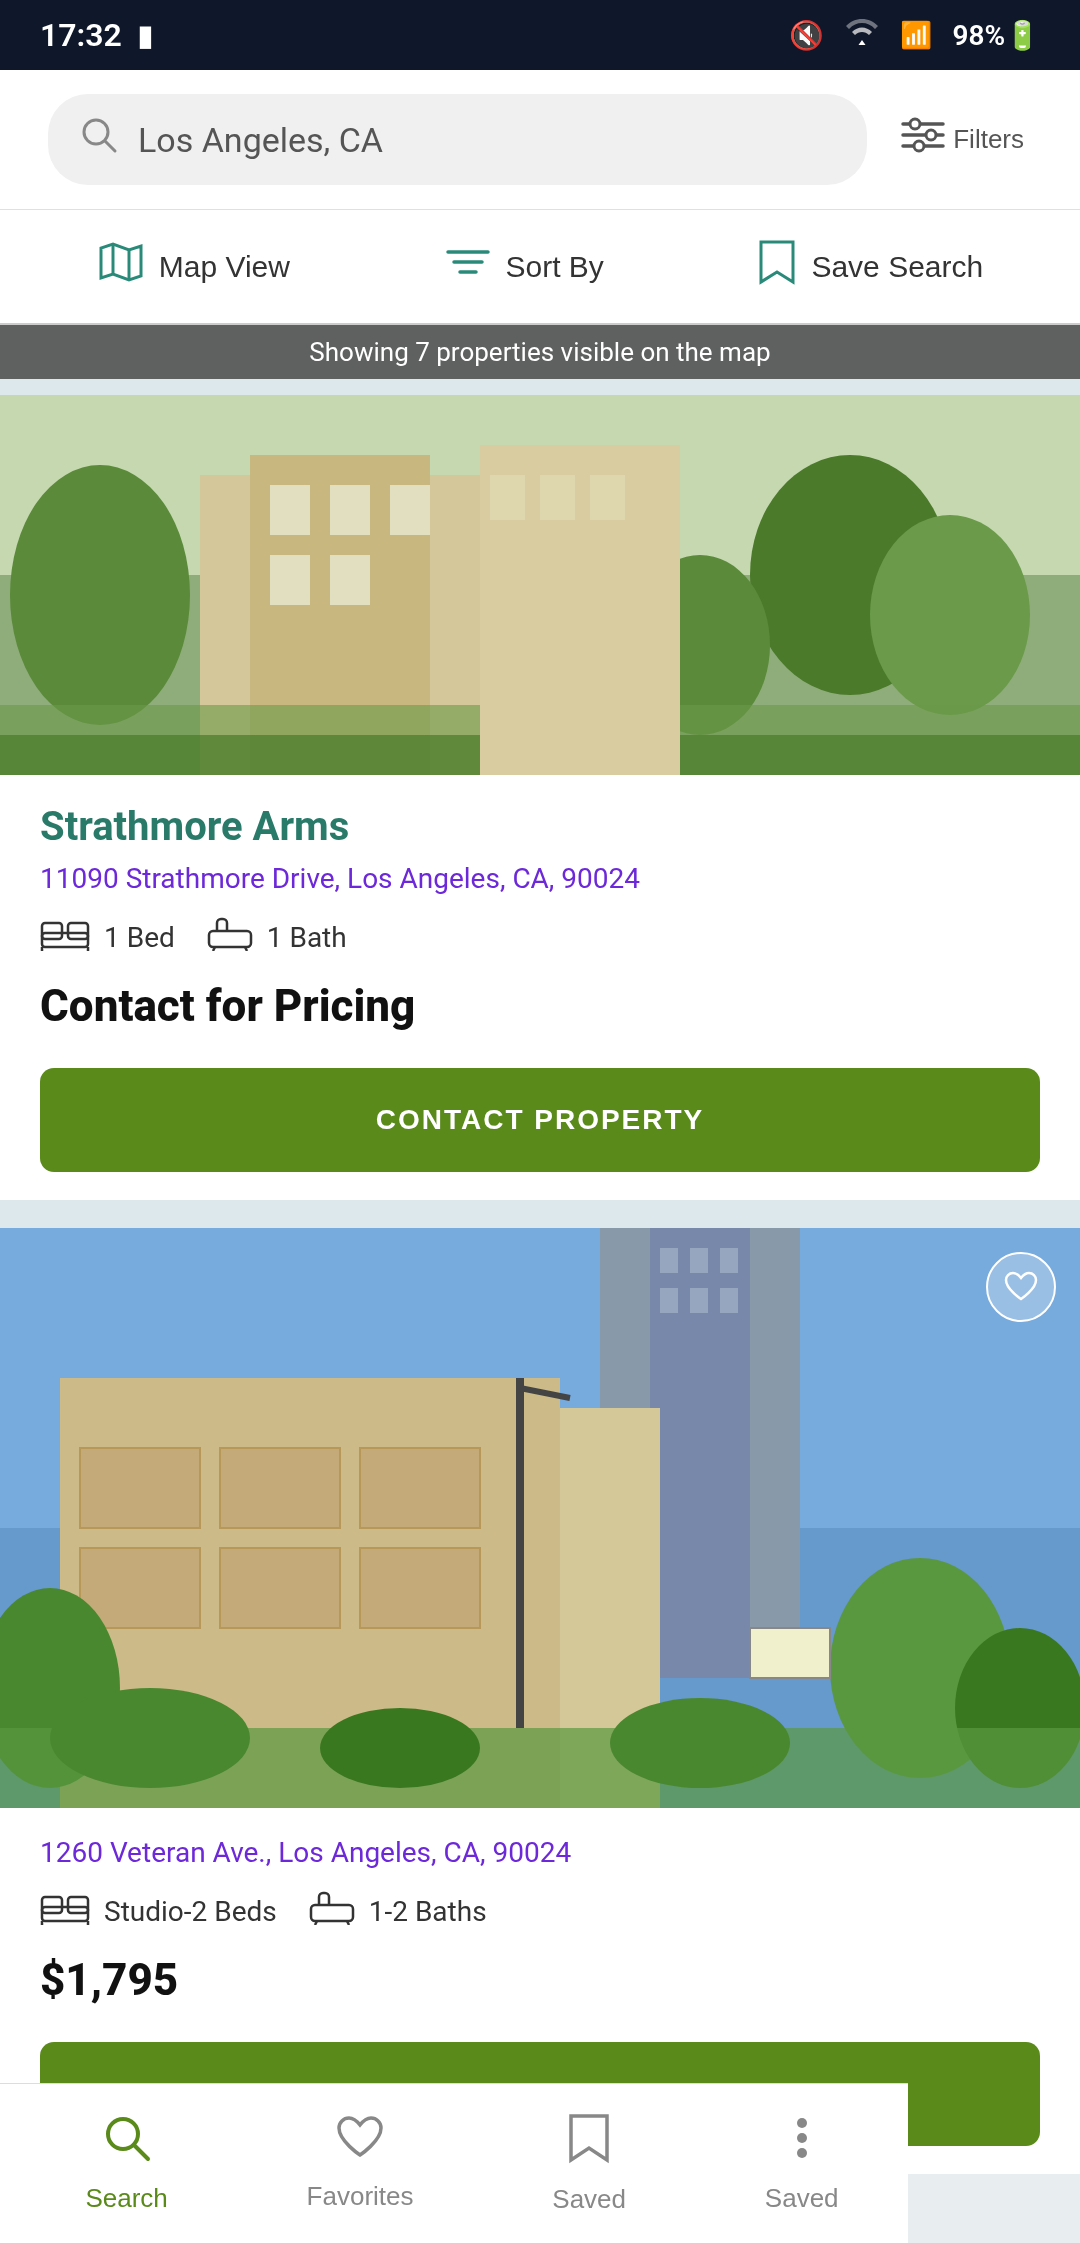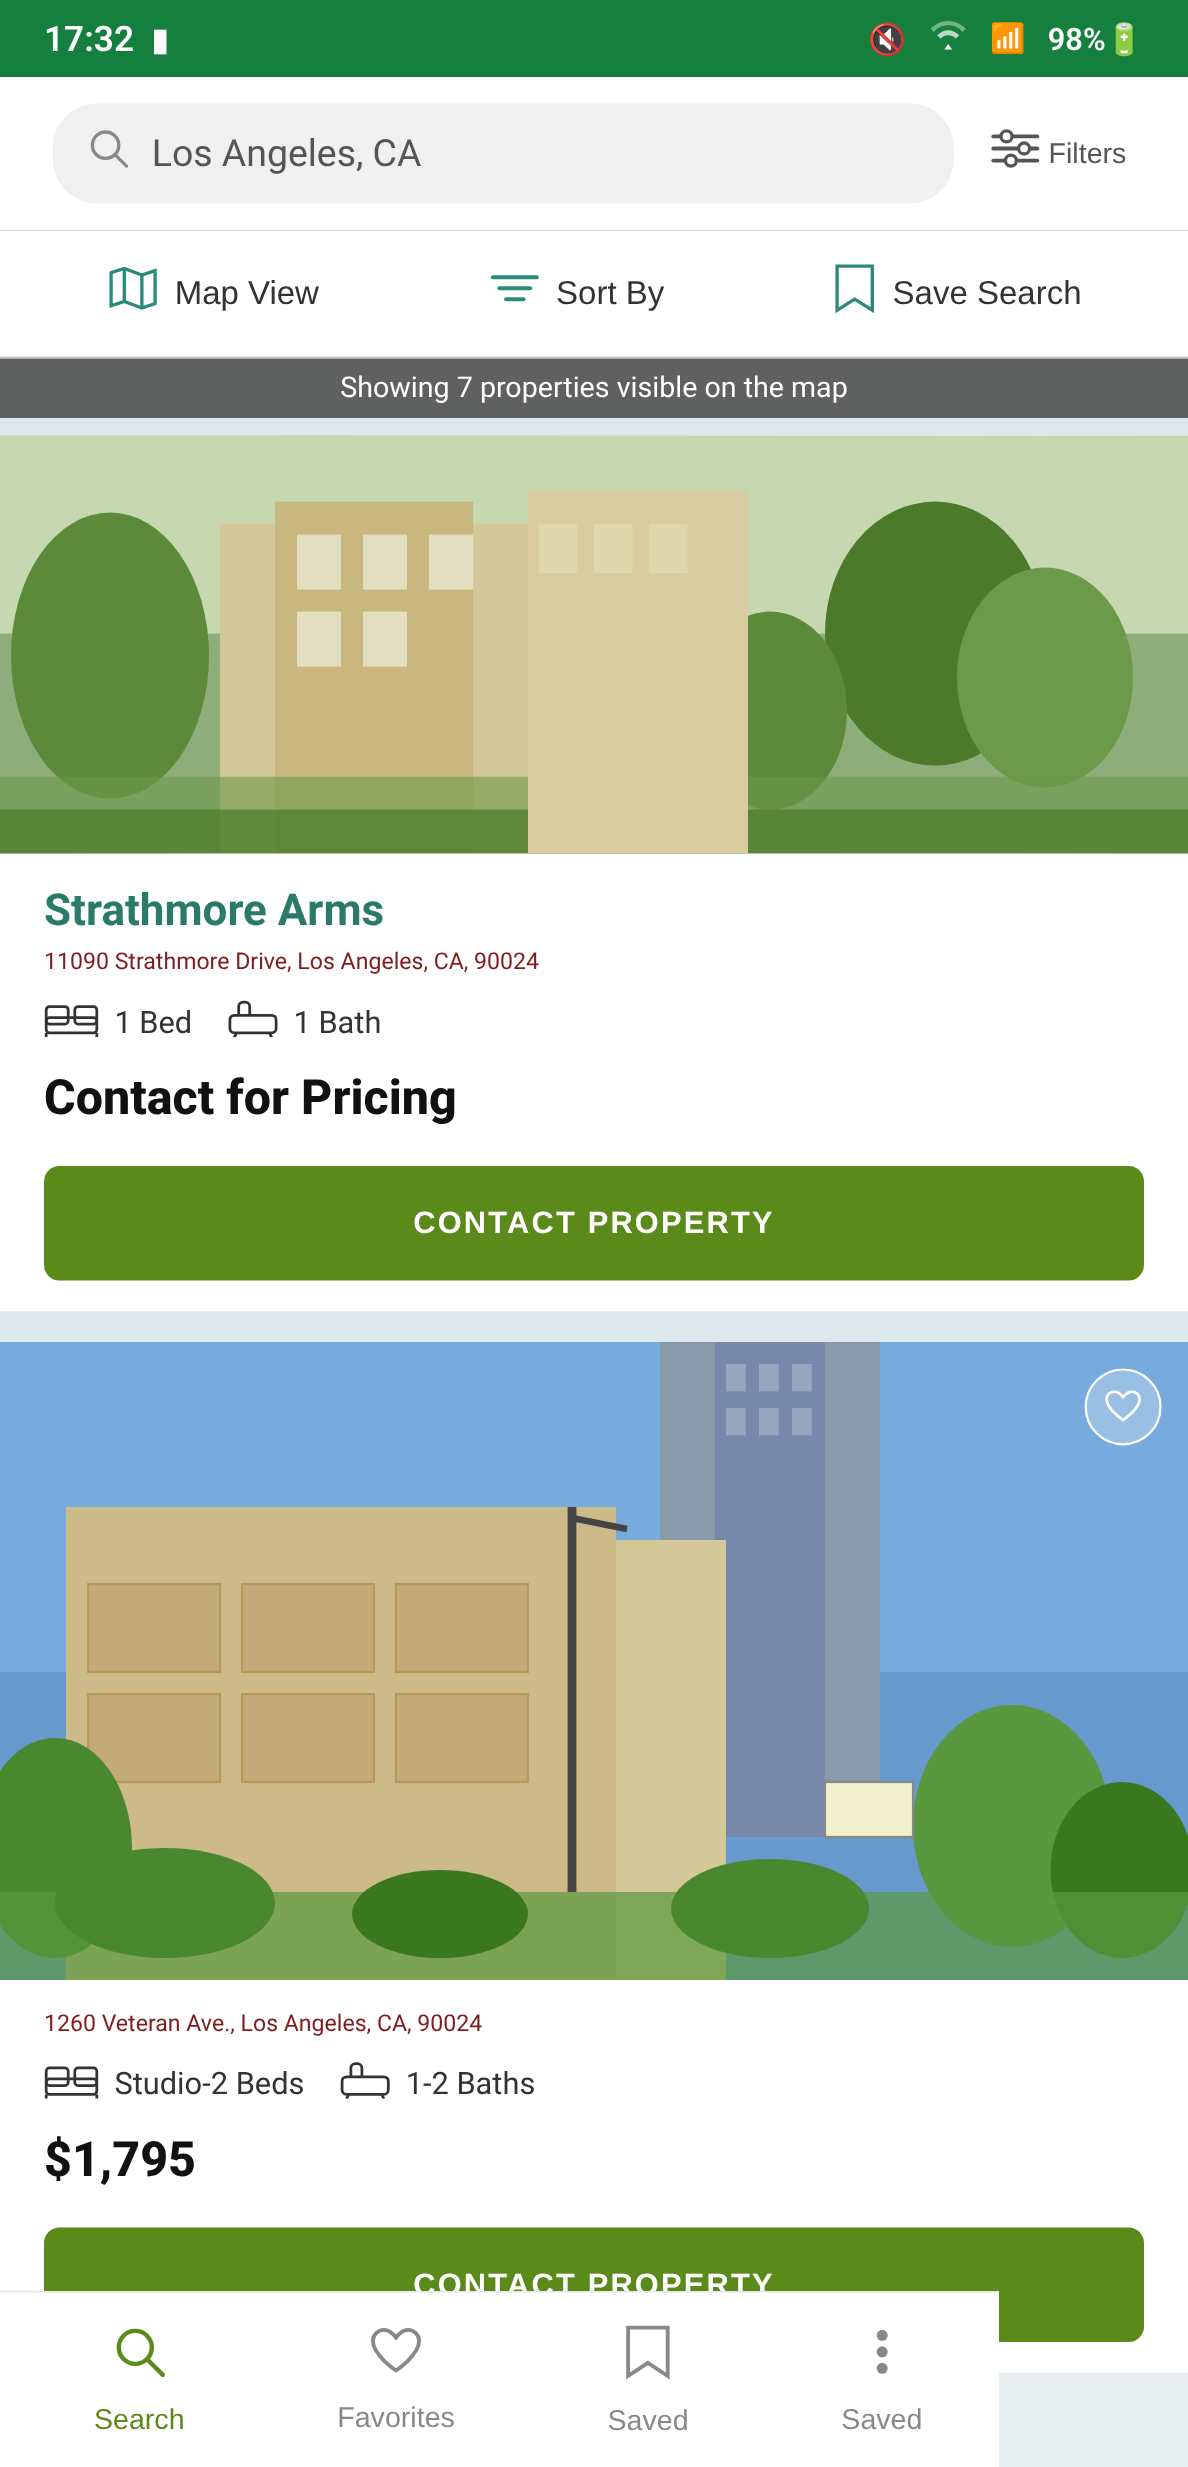--- a/index.html
+++ b/index.html
@@ -9,21 +9,21 @@
       width: 1080px;
       min-height: 2243px;
       font-family: -apple-system, BlinkMacSystemFont, 'Segoe UI', Roboto, Arial, sans-serif;
       background: #e8eef0;
       position: relative;
       overflow-x: hidden;
     }
 
     
     .status-bar {
-      background: #15803d;
+      background: #0f172a;
       height: 70px;
       display: flex;
       align-items: center;
       justify-content: space-between;
       padding: 0 40px;
       color: white;
       font-size: 32px;
       font-weight: 600;
     }
 
@@ -174,22 +174,22 @@
     }
 
     .property-name {
       font-size: 40px;
       font-weight: 700;
       color: #2a7a6a;
       margin-bottom: 12px;
     }
 
     .property-address {
-      font-size: 21px;
-      color: #7f1d1d;
+      font-size: 28px;
+      color: #6d28d9;
       margin-bottom: 20px;
     }
 
     .property-specs {
       display: flex;
       align-items: center;
       gap: 32px;
       margin-bottom: 20px;
     }
 

